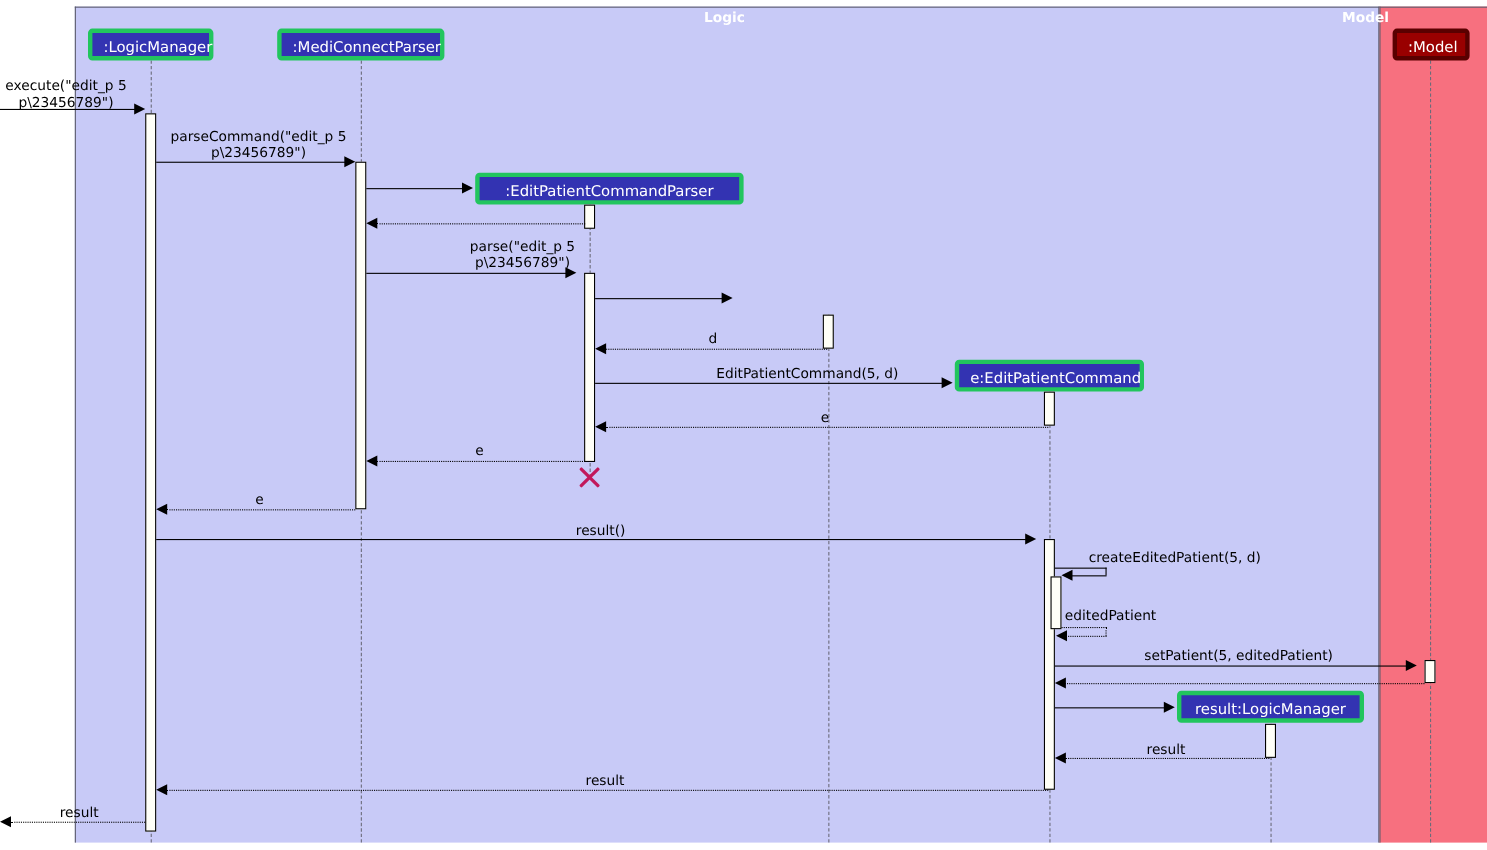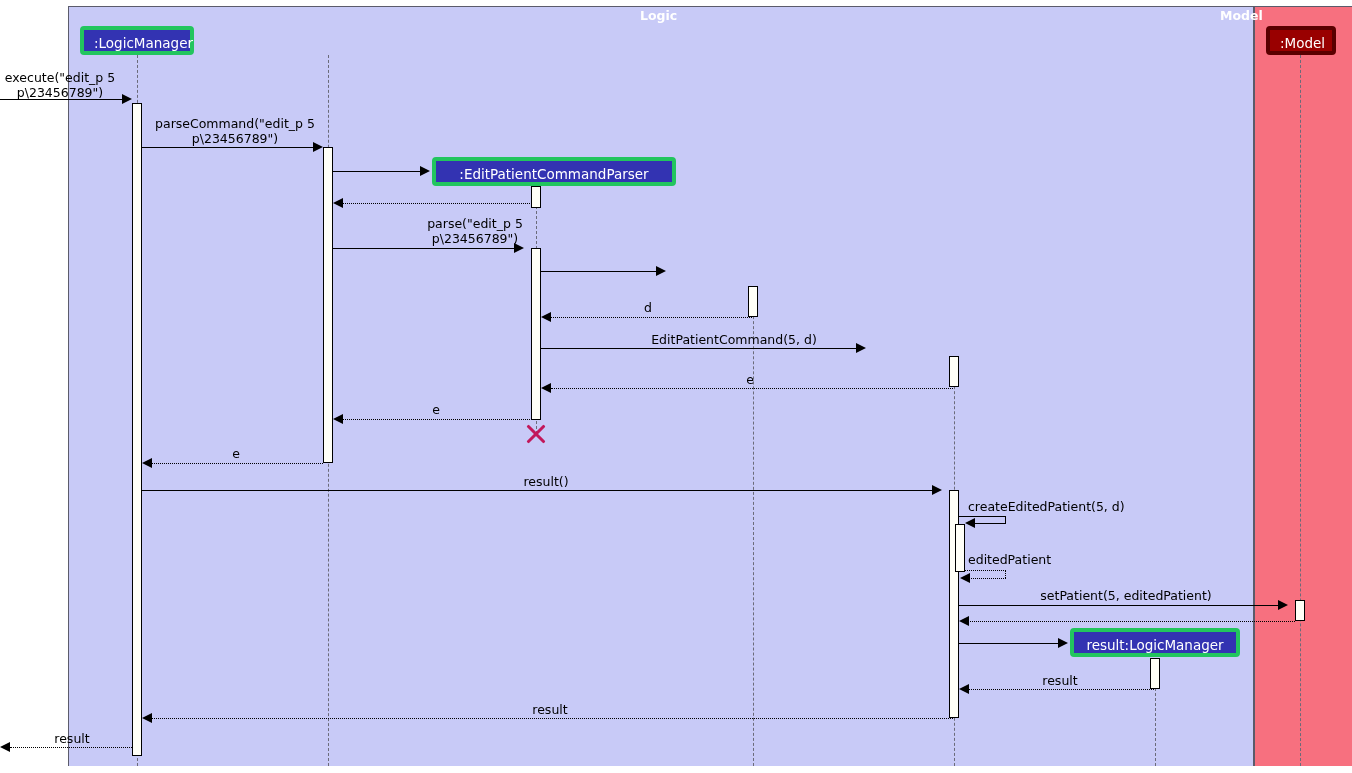--- a/index.html
+++ b/index.html
@@ -147,21 +147,23 @@
 
   <div class="lifeline" style="left:137px; top:55px;  height:711px;"></div>
   <div class="lifeline" style="left:328px; top:55px;  height:711px;"></div>
   <div class="lifeline" style="left:536px; top:186px; height:248px;"></div>
   <div class="lifeline" style="left:753px; top:286px; height:480px;"></div>
   <div class="lifeline" style="left:954px; top:356px; height:410px;"></div>
   <div class="lifeline" style="left:1155px; top:658px; height:108px;"></div>
   <div class="lifeline" style="left:1300px; top:55px;  height:711px;"></div>
 
   <div class="participant" style="left:80px;  top:26px;  width:114px;">:LogicManager</div>
+  <div class="participant" style="left:252px; top:26px;  width:152px;">:MediConnectParser</div>
   <div class="participant" style="left:432px; top:157px; width:244px;text-align:center;">:EditPatientCommandParser</div>
+  <div class="participant" style="left:868px; top:327px; width:172px;">e:EditPatientCommand</div>
   <div class="participant" style="left:1070px;top:628px; width:170px;">result:LogicManager</div>
   <div class="participant model-box" style="left:1266px;top:26px;  width:70px;">:Model</div>
 
   <div class="activation" style="left:132px; top:103px; height:653px;"></div>
   <div class="activation" style="left:323px; top:147px; height:316px;"></div>
   <div class="activation" style="left:531px; top:186px; height:22px;"></div>
   <div class="activation" style="left:531px; top:248px; height:172px;"></div>
   <div class="activation" style="left:748px; top:286px; height:31px;"></div>
   <div class="activation" style="left:949px; top:356px; height:31px;"></div>
   <div class="activation" style="left:949px; top:490px; height:228px;"></div>
@@ -212,21 +214,21 @@
   <div class="arrowhead left" style="left:333px; top:414px;"></div>
 
   <div class="msg-label" style="left:186px; top:446px; width:100px;">e</div>
   <div class="msg-line dotted" style="left:151px; top:463px; width:172px;"></div>
   <div class="arrowhead left" style="left:142px; top:458px;"></div>
 
   <div class="msg-label" style="left:496px; top:474px; width:100px;">result()</div>
   <div class="msg-line" style="left:142px; top:490px; width:791px;"></div>
   <div class="arrowhead right" style="left:932px; top:485px;"></div>
 
-  <div class="msg-label" style="left:968px; top:499px; width:200px; text-align:left;">createEditedPatient(5, d)</div>
+  <div class="msg-label" style="left:968px; top:499px; width:200px; text-align:center;">createEditedPatient(5, d)</div>
   <div class="msg-line" style="left:959px; top:516px; width:47px;"></div>
   <div class="msg-vline" style="left:1005px; top:516px; height:7px;"></div>
   <div class="msg-line" style="left:974px; top:523px; width:32px;"></div>
   <div class="arrowhead left" style="left:965px; top:518px;"></div>
 
   <div class="msg-label" style="left:968px; top:552px; width:160px; text-align:left;">editedPatient</div>
   <div class="msg-line dotted" style="left:965px; top:570px; width:41px;"></div>
   <div class="msg-vline dotted" style="left:1005px; top:570px; height:8px;"></div>
   <div class="msg-line dotted" style="left:969px; top:578px; width:37px;"></div>
   <div class="arrowhead left" style="left:960px; top:573px;"></div>

